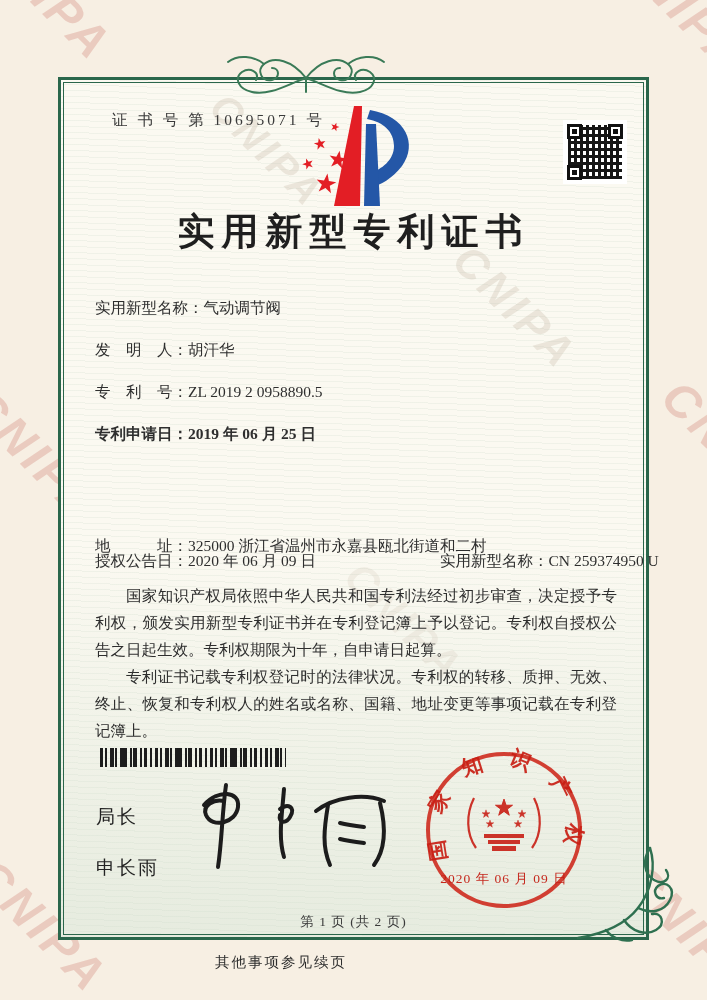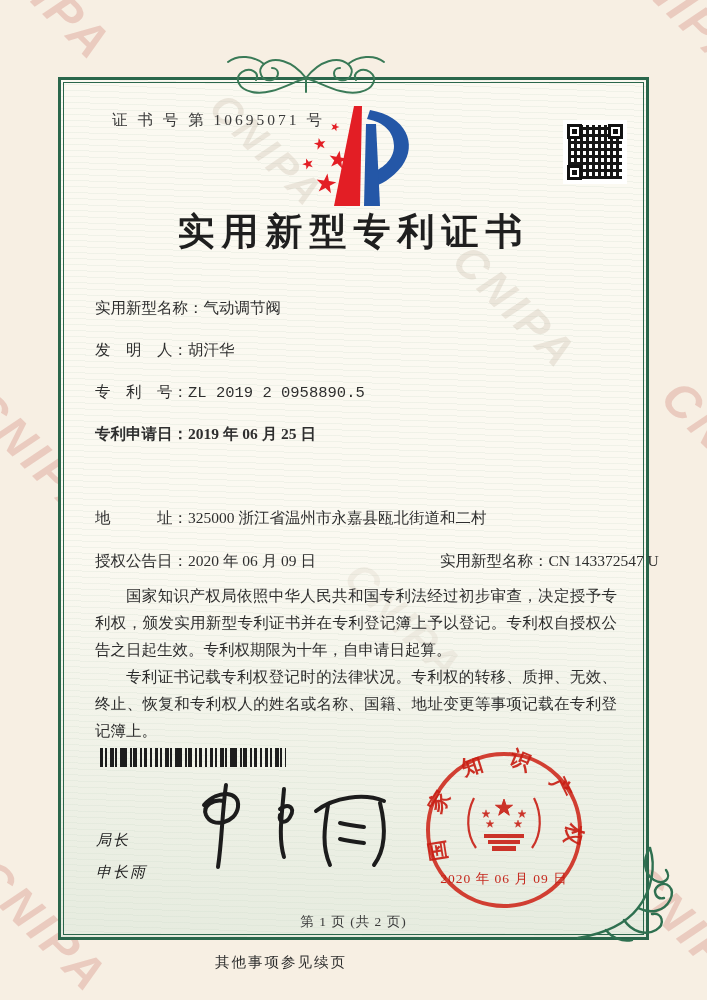--- a/index.html
+++ b/index.html
@@ -74,22 +74,22 @@
     font-size:15.5px; line-height:1.74; color:#2e2e2e;
     text-align:justify;
   }
   .paragraphs p{ text-indent:2em; }
   .barcode{
     position:absolute; left:100px; top:748px; width:186px; height:19px;
     background:
       repeating-linear-gradient(90deg, #1d1d1d 0 2px, transparent 2px 5px),
       repeating-linear-gradient(90deg, #1d1d1d 0 3px, transparent 3px 11px);
   }
-  .director{ position:absolute; left:96px; top:831px; font-size:15px; color:#222; letter-spacing:2px;font-style:italic; }
-  .director div+div{ margin-top:13px; }
+  .director{ position:absolute; left:96px; top:804px; font-size:19px; color:#222; letter-spacing:2px; }
+  .director div+div{ margin-top:25px; }
   .signature{ position:absolute; left:188px; top:775px; }
   .seal{ position:absolute; left:426px; top:752px; width:156px; height:156px; }
   .seal-ring{
     position:absolute; inset:0; border-radius:50%;
     border:4.5px solid rgba(205,38,25,0.88);
   }
   .seal svg{ position:absolute; inset:0; overflow:visible; }
   .seal-arc{
     font-size:21px; font-weight:bold; letter-spacing:23px;
     fill:rgba(200,30,20,0.92);
@@ -173,27 +173,27 @@
         <path d="M0,-10 L2.35,-3.1 L9.5,-3.1 L3.8,1.2 L5.9,8.1 L0,3.8 L-5.9,8.1 L-3.8,1.2 L-9.5,-3.1 L-2.35,-3.1 Z" transform="translate(50,60) scale(0.95) rotate(10)"></path>
         <path d="M0,-10 L2.35,-3.1 L9.5,-3.1 L3.8,1.2 L5.9,8.1 L0,3.8 L-5.9,8.1 L-3.8,1.2 L-9.5,-3.1 L-2.35,-3.1 Z" transform="translate(20,64) scale(0.58) rotate(-20)"></path>
         <path d="M0,-10 L2.35,-3.1 L9.5,-3.1 L3.8,1.2 L5.9,8.1 L0,3.8 L-5.9,8.1 L-3.8,1.2 L-9.5,-3.1 L-2.35,-3.1 Z" transform="translate(38,84) scale(1.05) rotate(8)"></path>
       </g>
     </svg>
 
     <div class="title">实用新型专利证书</div>
 
     <div class="field-row" style="top:298px;"><span>实用新型名称：</span><span>气动调节阀</span></div>
     <div class="field-row" style="top:340px;"><span>发　明　人：</span><span>胡汗华</span></div>
-    <div class="field-row" style="top:382px;font-family:Liberation Mono, monospace;"><span>专　利　号：</span><span>ZL 2019 2 0958890.5</span></div>
+    <div class="field-row" style="top:382px;"><span>专　利　号：</span><span>ZL 2019 2 0958890.5</span></div>
     <div class="field-row" style="top:424px;font-weight:bold;"><span>专利申请日：</span><span>2019 年 06 月 25 日</span></div>
-    <div class="field-row" style="top:508px;"><span>地　　　址：</span><span>325000 浙江省温州市永嘉县瓯北街道和二村</span></div>
+    <div class="field-row" style="top:536px;"><span>地　　　址：</span><span>325000 浙江省温州市永嘉县瓯北街道和二村</span></div>
 
     <div class="field-row" style="top:551px;">
       <span>授权公告日：</span><span>2020 年 06 月 09 日</span>
-      <span class="grant-no-pair"><span>实用新型名称：</span><span>CN 143372547 U</span></span>
+      <span class="grant-no-pair"><span>实用新型名称：</span><span>CN 259374950 U</span></span>
     </div>
 
     <div class="paragraphs">
       <p>国家知识产权局依照中华人民共和国专利法经过初步审查，决定授予专利权，颁发实用新型专利证书并在专利登记簿上予以登记。专利权自授权公告之日起生效。专利权期限为十年，自申请日起算。</p>
       <p>专利证书记载专利权登记时的法律状况。专利权的转移、质押、无效、终止、恢复和专利权人的姓名或名称、国籍、地址变更等事项记载在专利登记簿上。</p>
     </div>
 
     <div class="barcode"></div>
 
     <div class="director">

